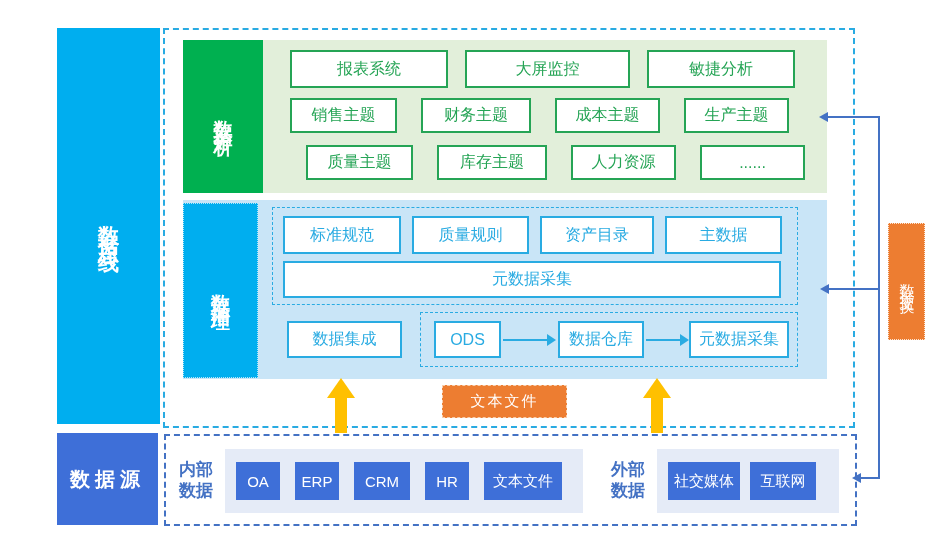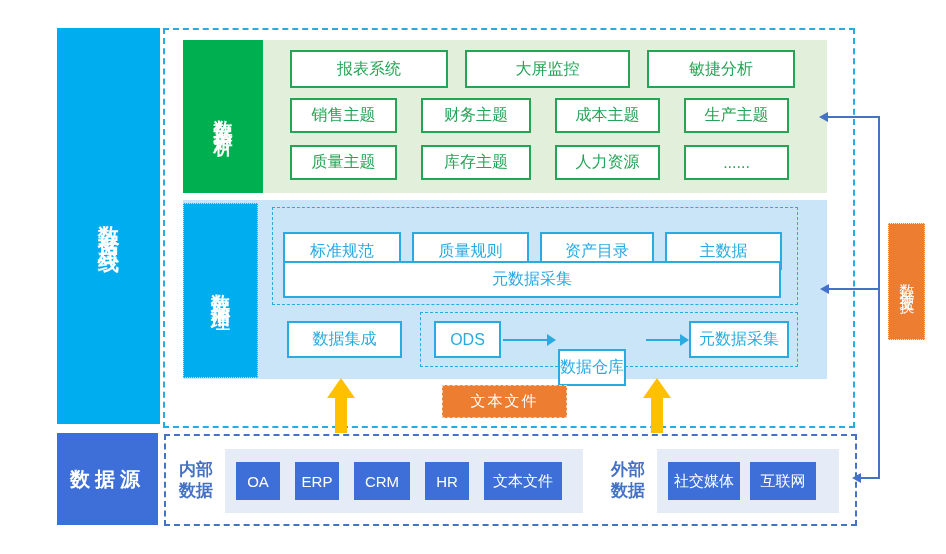--- a/index.html
+++ b/index.html
@@ -20,44 +20,44 @@
   
   .analysis-panel { position:absolute; left:183px; top:40px; width:644px; height:153px;
     background:#E2EFDA; }
   .analysis-label { position:absolute; left:0; top:0; width:80px; height:100%;
     background:#00B050; display:flex; align-items:center; justify-content:center; }
   .analysis-label .vtext { font-size:19px; letter-spacing:6px; }
   .a-rows { position:absolute; left:80px; top:0; width:564px; height:100%;
     padding:10px 0 0 27px; }
   .a-row { display:flex; gap:17px; }
   .a-row.r2 { margin-top:10px; gap:24px; }
-  .a-row.r3 { margin-top:12px; gap:24px; }
+  .a-row.r3 { margin-top:12px; gap:24px;margin-left:16px; }
   .a-box { background:#fff; border:2px solid #25A455; color:#25A455; font-size:16px;
     height:38px; display:flex; align-items:center; justify-content:center; }
   .a-row.r2 .a-box, .a-row.r3 .a-box { height:35px; }
 
   
   .gov-panel { position:absolute; left:183px; top:200px; width:644px; height:179px;
     background:#C9E5F7; }
   .gov-label { position:absolute; left:0; top:3px; width:75px; height:175px;
     background:#00AEEF; border:1px dotted rgba(255,255,255,.7);
     display:flex; align-items:center; justify-content:center; }
   .gov-label .vtext { font-size:19px; letter-spacing:6px; }
   .g-box { background:#fff; border:2px solid #29ABE2; color:#29ABE2; font-size:16px;
     display:flex; align-items:center; justify-content:center; }
   .gov-sub1 { position:absolute; left:89px; top:7px; width:526px; height:98px;
     border:1.5px dashed #29ABE2; }
-  .g-row { position:absolute; left:10px; top:24px; display:flex; gap:11px;border-radius:12px; }
+  .g-row { position:absolute; left:10px; top:8px; display:flex; gap:11px;border-radius:12px; }
   .g-row .g-box { height:38px; }
   .meta-box { position:absolute; left:10px; top:53px; width:498px; height:37px; }
   .integration-box { position:absolute; left:104px; top:121px; width:115px; height:37px; }
   .gov-sub2 { position:absolute; left:237px; top:112px; width:378px; height:55px;
     border:1.5px dashed #29ABE2; }
   .ods-box  { position:absolute; left:13px;  top:8px; width:67px;  height:37px; }
-  .wh-box   { position:absolute; left:137px; top:8px; width:68px;  height:37px;margin-top:28px; }
+  .wh-box   { position:absolute; left:137px; top:8px; width:86px;  height:37px; }
   .mart-box { position:absolute; left:268px; top:8px; width:100px; height:37px; }
   .flow-line { position:absolute; height:2px; background:#29ABE2; top:26px; }
   .flow-head { position:absolute; top:21px; width:0; height:0;
     border-top:6px solid transparent; border-bottom:6px solid transparent;
     border-left:9px solid #29ABE2; }
 
   
   .processing { position:absolute; left:442px; top:385px; width:125px; height:33px;
     background:#ED7D31; border:1px dashed #F8CFAE; color:#fff; font-size:15px;
     display:flex; align-items:center; justify-content:center; letter-spacing:2px; }

